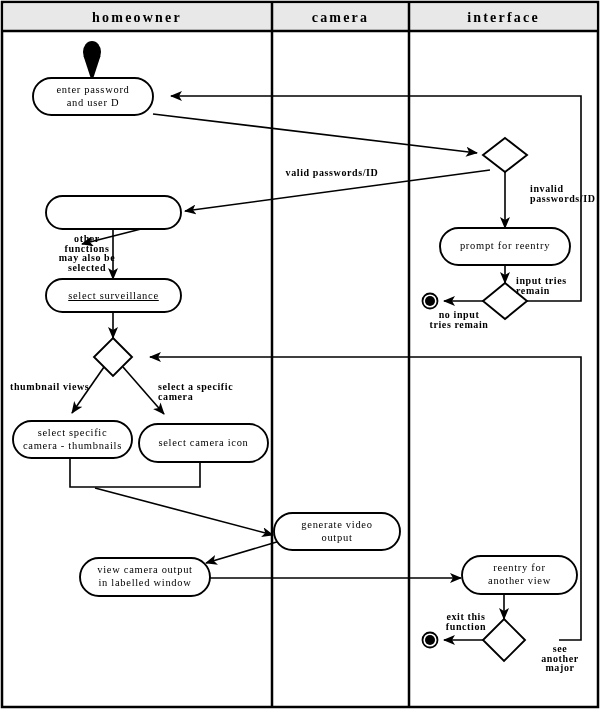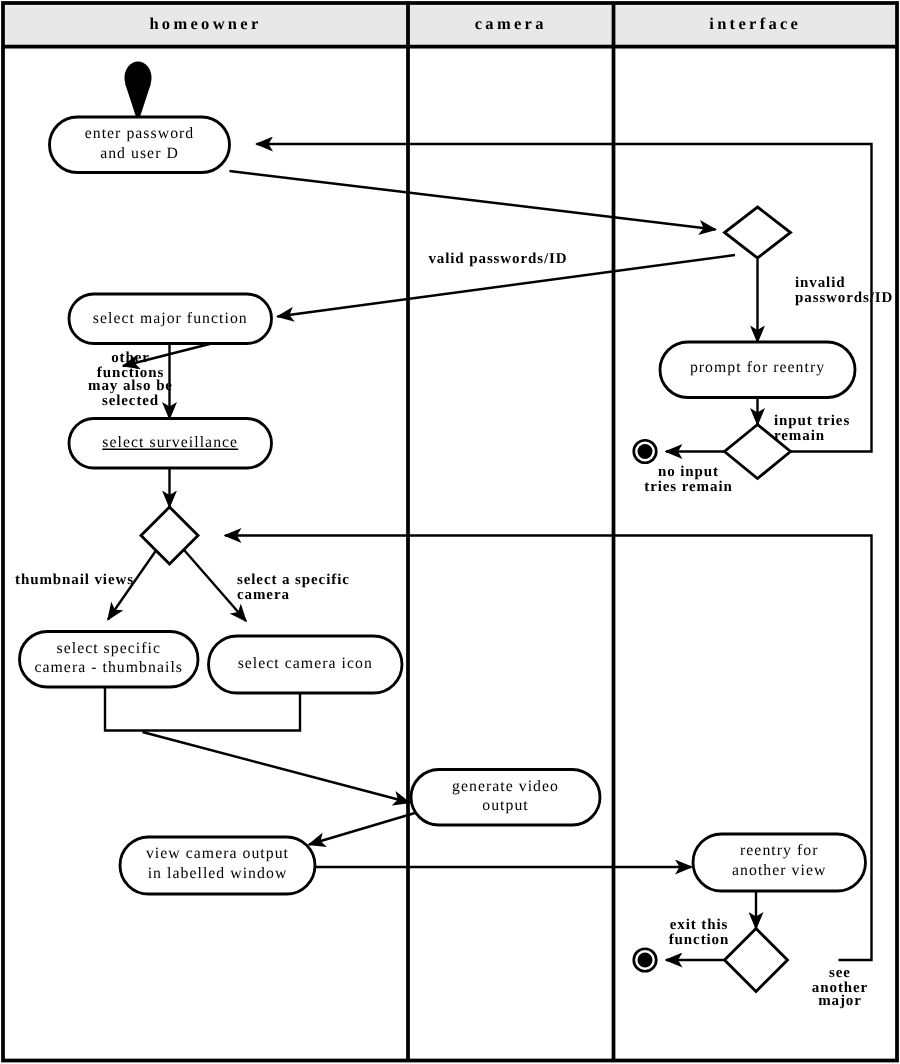--- a/index.html
+++ b/index.html
@@ -4,21 +4,21 @@
 <style>
   html,body{margin:0;padding:0;background:#ffffff;}
   body{width:600px;height:709px;overflow:hidden;
        font-family:"Liberation Serif", serif;}
   #root{position:relative;width:600px;height:709px;}
   #canvas{position:absolute;left:0;top:0;width:600px;height:709px;}
   .hdr-label{
     position:absolute;
     font-family:"Liberation Serif", serif;
     font-weight:bold;
-    font-size:11px;
+    font-size:14px;
     letter-spacing:2.2px;
     color:#000;
     text-align:center;
     top:10px;
   }
   .node-label{
     position:absolute;
     font-family:"Liberation Serif", serif;
     font-size:10.5px;
     color:#000;
@@ -143,21 +143,20 @@
 
   <div class="hdr-label" style="left:2px;  width:270px;">homeowner</div>
   <div class="hdr-label" style="left:272px; width:137px;">camera</div>
   <div class="hdr-label" style="left:409px; width:189px;">interface</div>
 
   <div class="node-label" style="left:33px; top:83px; width:120px;">enter password
 and user D</div>
 
   <div class="node-label" style="left:440px; top:239px; width:130px;">prompt for reentry</div>
 
-  <div class="node-label" style="left:46px; top:206px; width:135px;">select major function</div>
 
   <div class="node-label" style="left:46px; top:289px; width:135px;text-decoration:underline;">select surveillance</div>
 
   <div class="node-label" style="left:13px; top:426px; width:119px;">select specific
 camera - thumbnails</div>
 
   <div class="node-label" style="left:139px; top:436px; width:129px;">select camera icon</div>
 
   <div class="node-label" style="left:274px; top:518px; width:126px;">generate video
 output</div>

